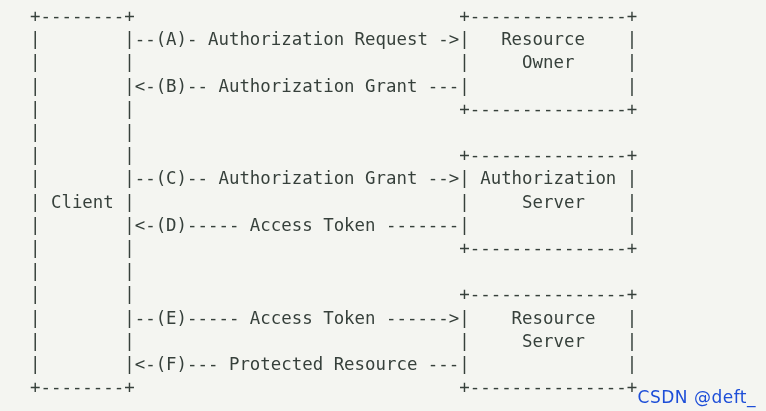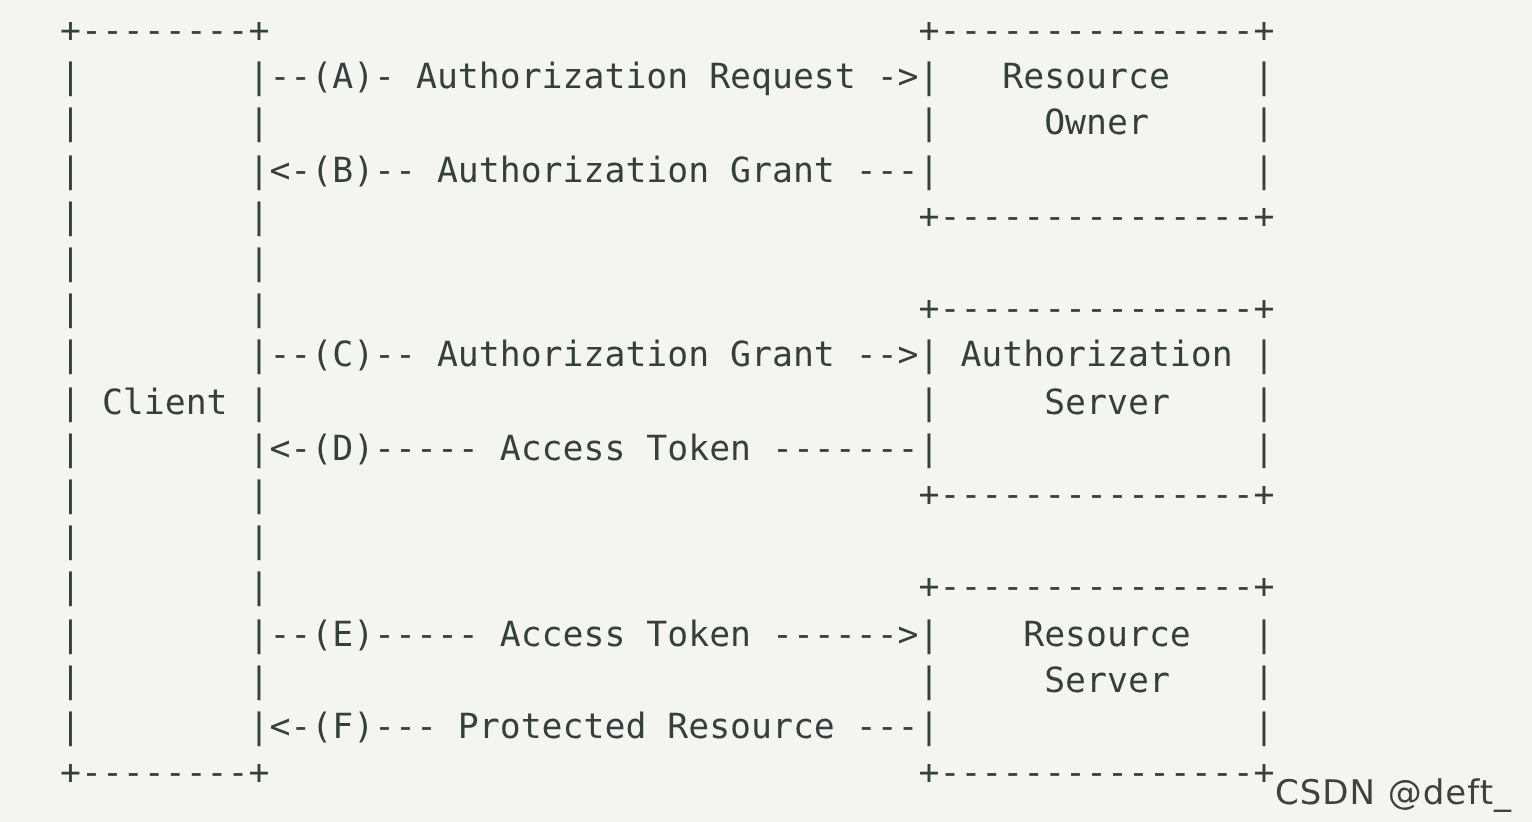--- a/index.html
+++ b/index.html
@@ -31,21 +31,21 @@
     background: transparent;
     -webkit-font-smoothing: antialiased;
   }
 
   #watermark {
     position: absolute;
     right: 10px;
     bottom: 4px;
     font-family: "DejaVu Sans", "Liberation Sans", sans-serif;
     font-size: 17px;
-    color: #404040;
+    color: #1d4ed8;
     letter-spacing: 0.5px;
     white-space: pre;
     pointer-events: none;
     user-select: none;
   }
 </style>
 </head>
 <body>
 
 <pre id="ascii-diagram">+--------+                               +---------------+

